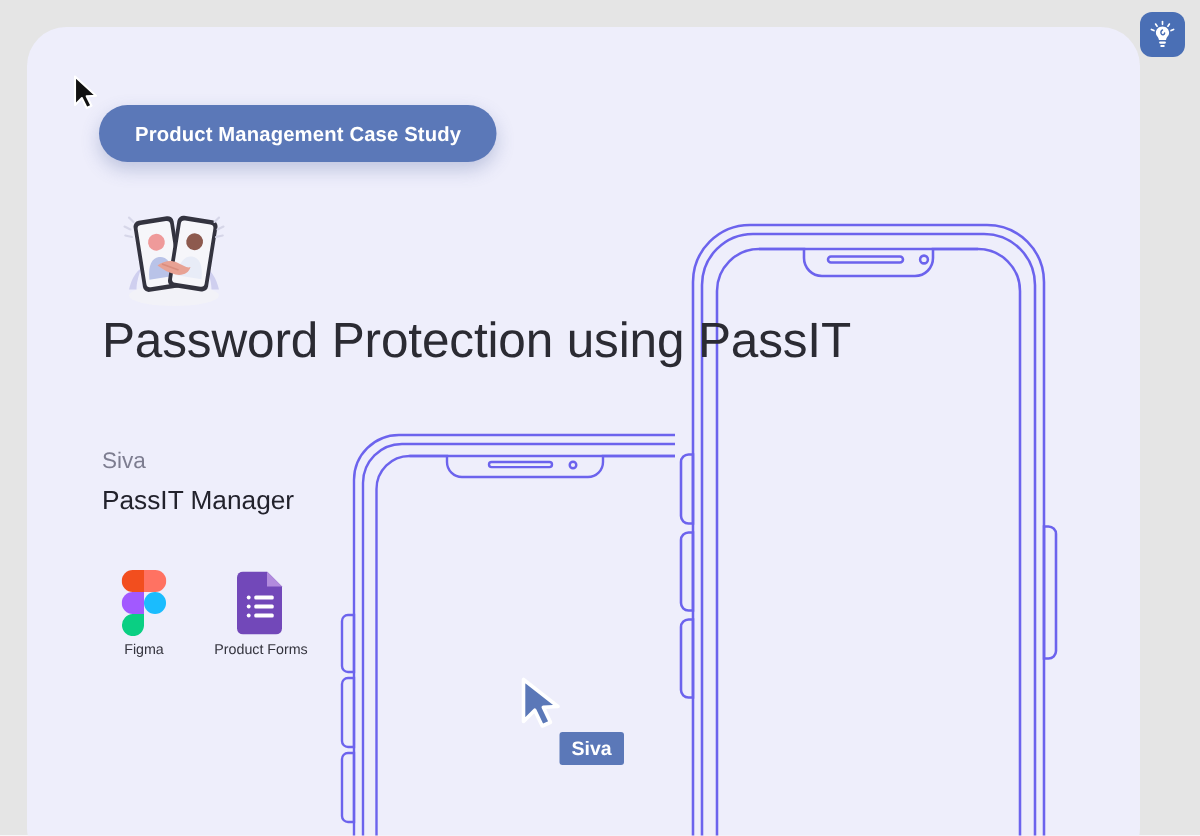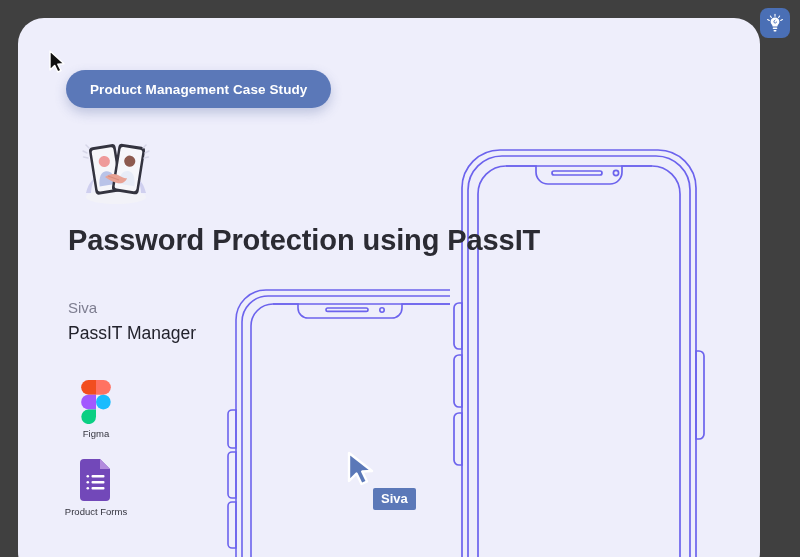--- a/index.html
+++ b/index.html
@@ -9,21 +9,21 @@
     height: 557px;
     overflow: hidden;
     background: #ffffff;
     font-family: "Liberation Sans", sans-serif;
   }
 
   #app {
     position: relative;
     width: 800px;
     height: 557px;
-    background: #404040;
+    background: #e5e5e5;
   }
 
   
   .canvas-panel {
     position: absolute;
     left: 18px;
     top: 18px;
     width: 742px;
     height: 560px;
     background: #eeeefb;
@@ -61,27 +61,26 @@
     width: 92px;
     height: 72px;
     z-index: 5;
   }
 
   
   .slide-title {
     position: absolute;
     left: 50px;
     top: 190px;
-    font-size: 29px;
+    font-size: 33px;
     color: #2b2b33;
-    font-weight: bold;
+    font-weight: normal;
     letter-spacing: -.1px;
     white-space: nowrap;
     z-index: 5;
-    margin-top: 16px;
   }
 
   
   .meta-block { position: absolute; left: 50px; z-index: 5; }
   .meta-block.role { top: 281px; }
   .meta-block.software { top: 355px; }
 
   .meta-label {
     font-size: 15px;
     color: #7d7d90;
@@ -89,21 +88,20 @@
   }
   .meta-value {
     font-size: 17.5px;
     color: #22222c;
   }
 
   .software-row {
     display: flex;
     gap: 22px;
     margin-top: 10px;
-    flex-direction: column;
   }
   .software-item {
     width: 56px;
     display: flex;
     flex-direction: column;
     align-items: center;
   }
   .software-icon {
     width: 38px;
     height: 38px;

